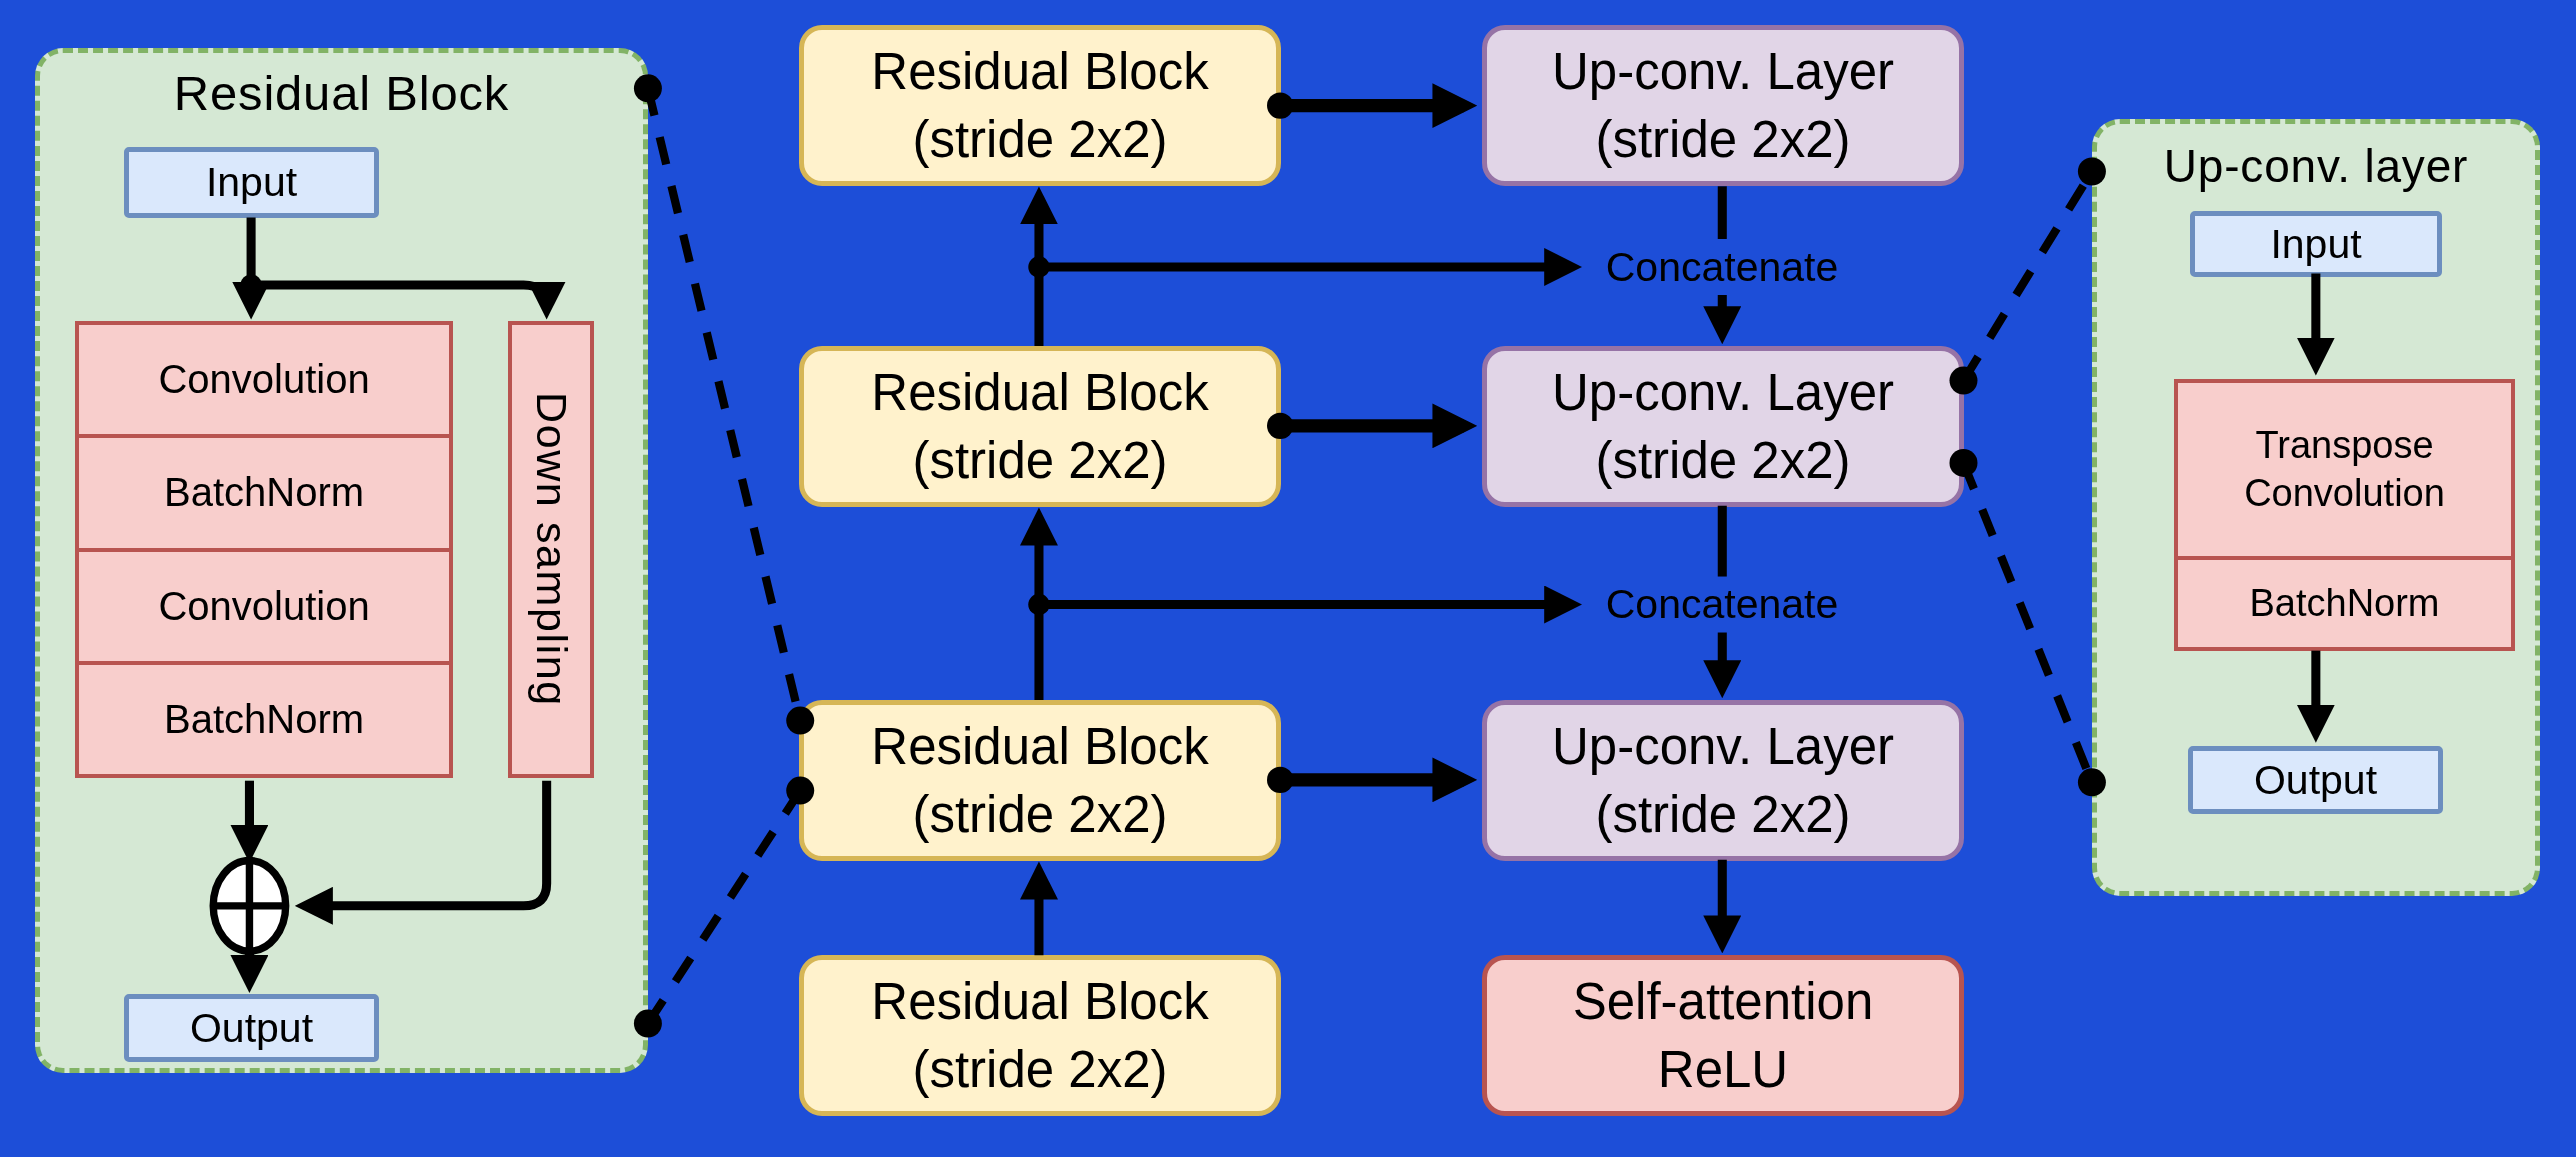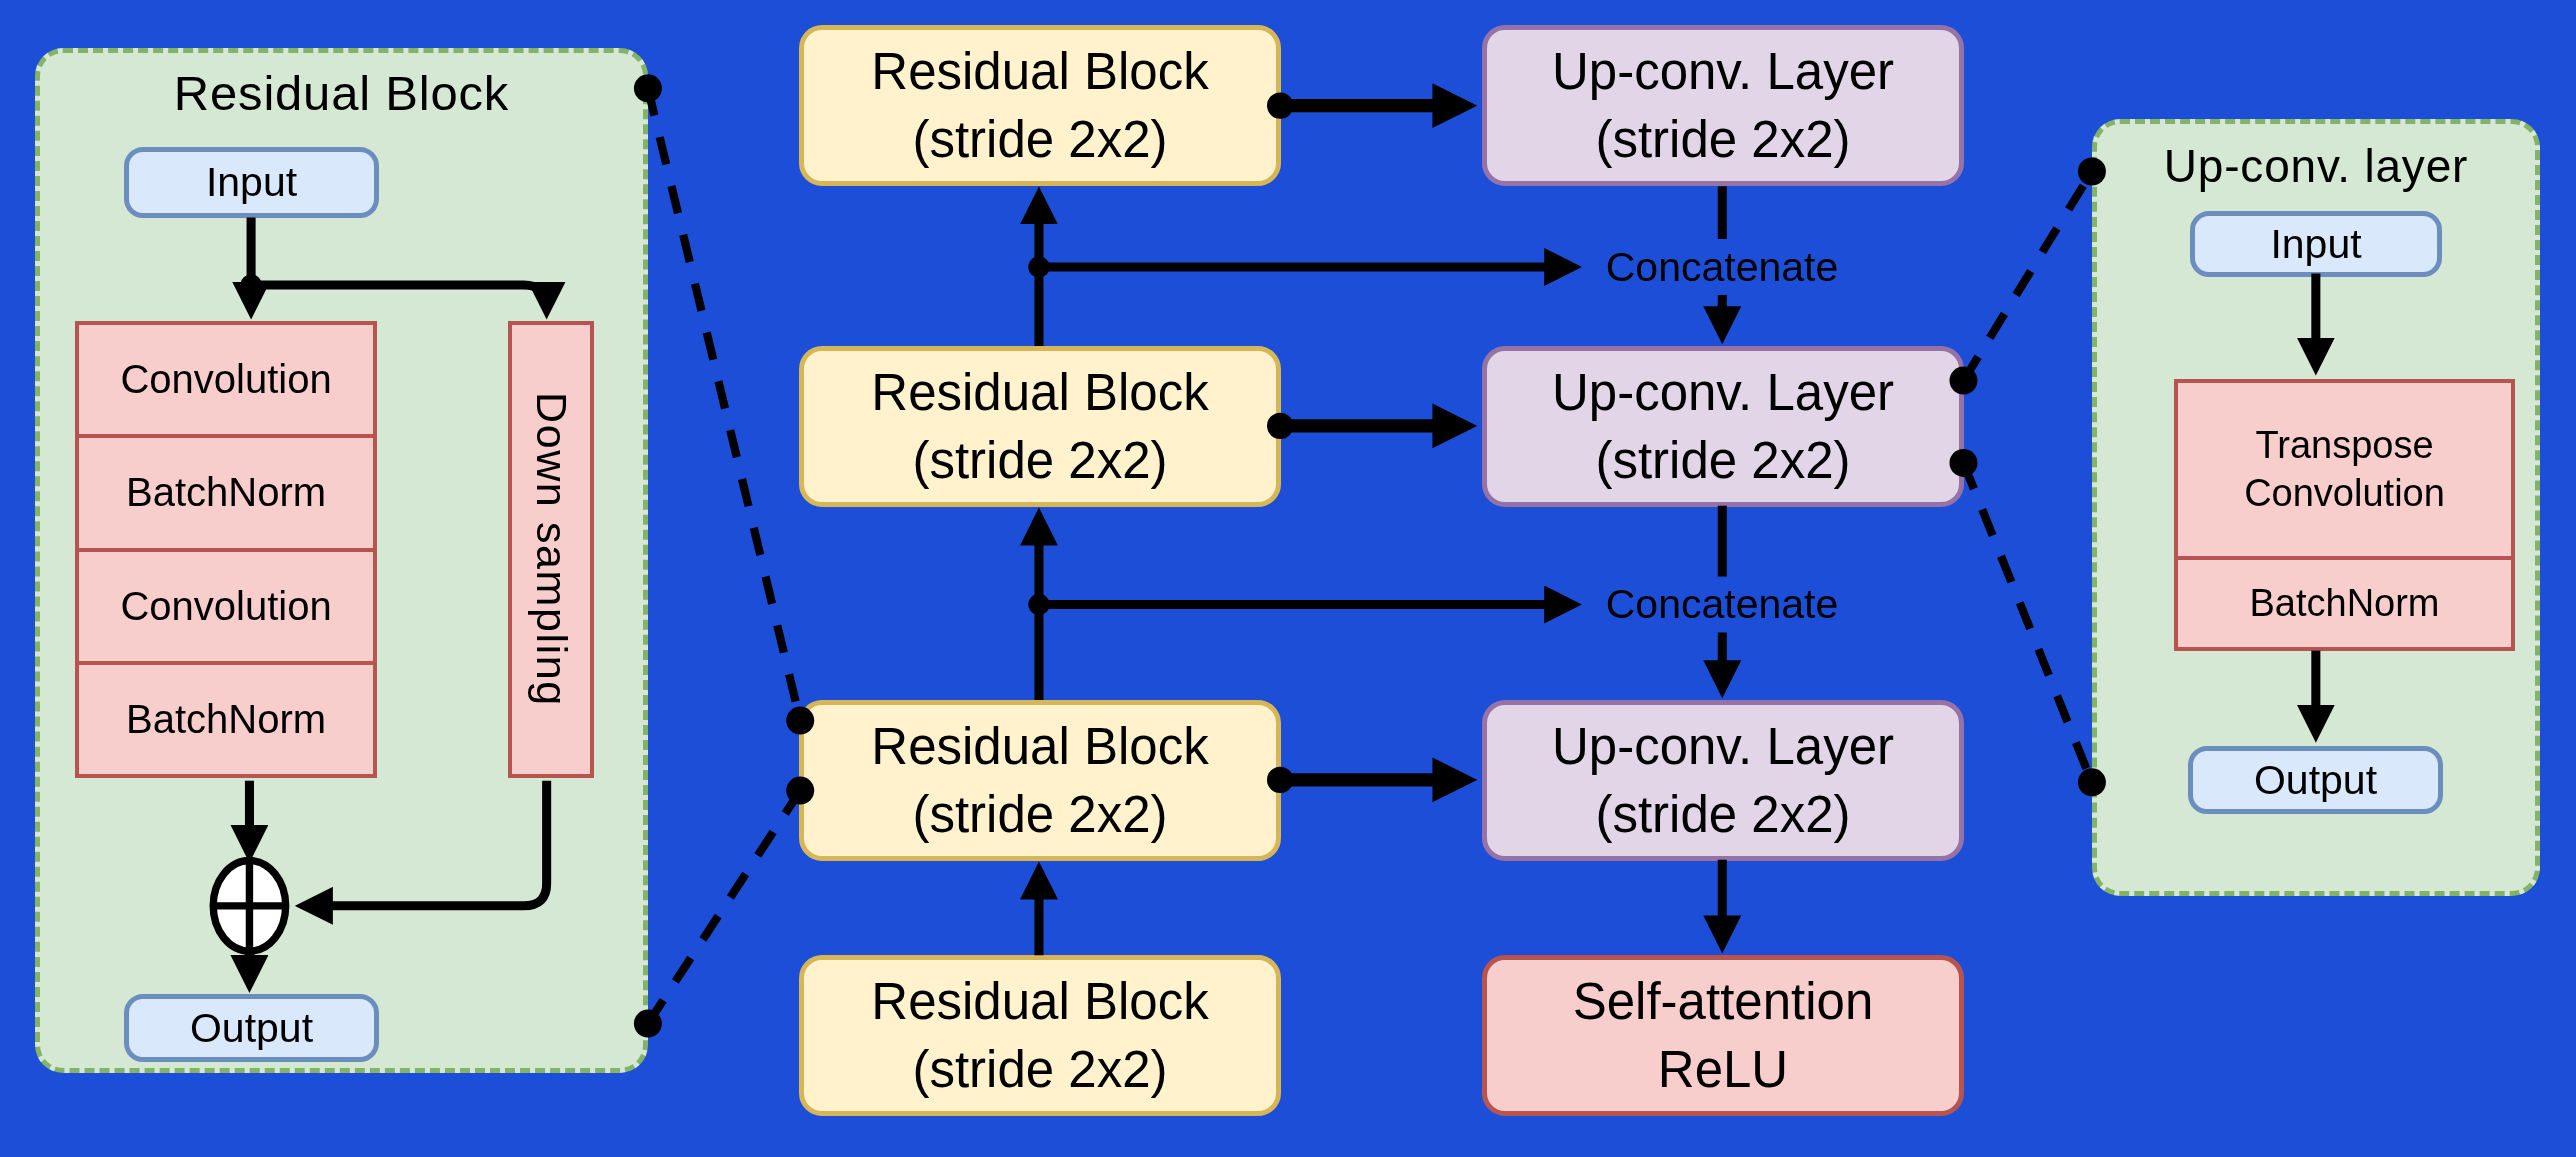--- a/index.html
+++ b/index.html
@@ -12,21 +12,21 @@
   }
   html,body{margin:0;padding:0;background:#ffffff;}
   body{font-family:"Liberation Sans","DejaVu Sans",sans-serif;color:#000;}
   .canvas{position:relative;width:2576px;height:1158px;background:#1d4ed8;overflow:hidden;}
 
   .connector-layer{position:absolute;left:0;top:0;width:2576px;height:1158px;z-index:5;pointer-events:none;}
 
   .panel{position:absolute;background:var(--panel-fill);border:5px dashed var(--panel-border);border-radius:28px;z-index:1;box-sizing:border-box;}
   .panel-title{position:absolute;left:0;right:0;text-align:center;font-size:49px;letter-spacing:0.8px;}
 
-  .io-box{position:absolute;background:var(--io-fill);border:5px solid var(--io-border);border-radius:19px;display:flex;align-items:center;justify-content:center;font-size:41px;box-sizing:border-box;z-index:2;white-space:nowrap;}
+  .io-box{position:absolute;background:var(--io-fill);border:5px solid var(--io-border);border-radius:5px;display:flex;align-items:center;justify-content:center;font-size:41px;box-sizing:border-box;z-index:2;white-space:nowrap;}
 
   .op-stack{position:absolute;background:var(--op-fill);border:4.1px solid var(--op-border);box-sizing:border-box;display:flex;flex-direction:column;z-index:2;}
   .op-row{flex:1;display:flex;align-items:center;justify-content:center;font-size:40px;white-space:nowrap;}
   .op-row + .op-row{border-top:4.1px solid var(--op-border);}
 
   .op-vertical{position:absolute;background:var(--op-fill);border:4.1px solid var(--op-border);box-sizing:border-box;display:flex;align-items:center;justify-content:center;z-index:2;
     writing-mode:vertical-rl;text-orientation:mixed;font-size:43px;letter-spacing:1.6px;white-space:nowrap;}
 
   .block{position:absolute;width:482px;height:161px;border-radius:23px;display:flex;flex-direction:column;align-items:center;justify-content:center;text-align:center;font-size:51px;line-height:1.32;box-sizing:border-box;z-index:2;white-space:nowrap;}
   .block.residual{background:var(--residual-fill);border:5px solid var(--residual-border);}
@@ -40,21 +40,21 @@
   .op-split .row2{flex:1;display:flex;align-items:center;justify-content:center;font-size:38px;border-top:4.1px solid var(--op-border);white-space:nowrap;}
 </style>
 </head>
 <body>
 
 <div class="canvas">
 
   <div class="panel" style="left:35px;top:48px;width:613px;height:1025px;">
     <div class="panel-title" style="top:11.5px;">Residual Block</div>
     <div class="io-box" style="left:84px;top:94px;width:255px;height:71px;">Input</div>
-    <div class="op-stack" style="left:35px;top:268px;width:302px;height:457px;">
+    <div class="op-stack" style="left:35px;top:268px;width:378px;height:457px;">
       <div class="op-row">Convolution</div>
       <div class="op-row">BatchNorm</div>
       <div class="op-row">Convolution</div>
       <div class="op-row">BatchNorm</div>
     </div>
     <div class="op-vertical" style="left:468px;top:268px;width:86px;height:457px;">Down sampling</div>
     <div class="io-box" style="left:84px;top:941px;width:255px;height:68px;">Output</div>
   </div>
 
   <div class="block residual" style="left:799px;top:25px;">

